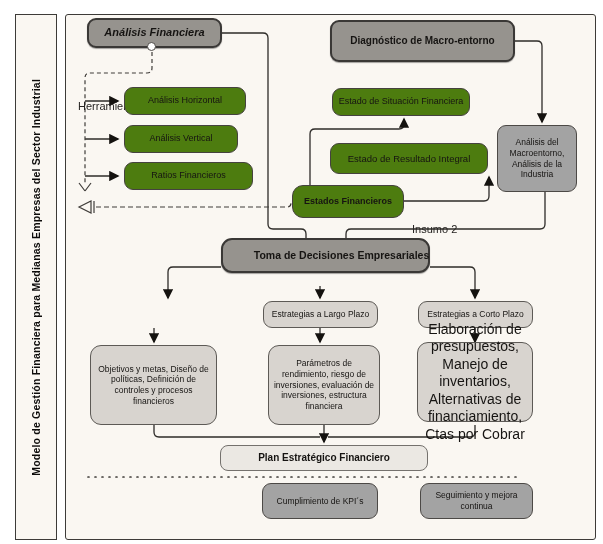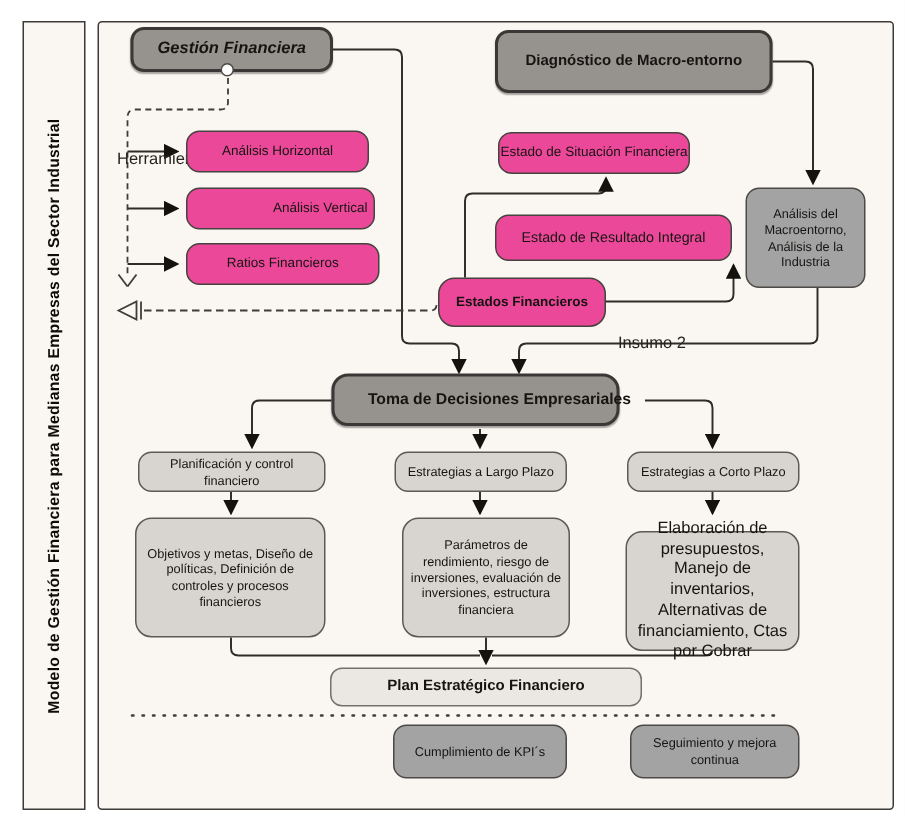--- a/index.html
+++ b/index.html
@@ -7,21 +7,21 @@
           font-family:"Liberation Sans",sans-serif;color:#161412;overflow:hidden;}
   .frame{position:absolute;border:1.5px solid #3d3b38;background:#faf7f2;box-sizing:border-box;}
   #sidebar-frame{left:15px;top:14px;width:42px;height:526px;display:flex;align-items:center;justify-content:center;}
   #main-frame{left:65px;top:14px;width:531px;height:526px;border-radius:3px;}
   #sidebar-title{writing-mode:vertical-rl;transform:rotate(180deg);font-weight:bold;
                  font-size:10.5px;letter-spacing:.2px;white-space:nowrap;color:#0d0c0b;}
   svg.wires{position:absolute;left:0;top:0;z-index:1;}
   .node{position:absolute;z-index:2;box-sizing:border-box;display:flex;align-items:center;
         justify-content:center;text-align:center;line-height:1.25;padding:2px 4px;}
   .dark {background:#96938e;border:2px solid #3a3836;border-radius:9px;font-weight:bold;box-shadow:0 1px 1px rgba(0,0,0,.35);}
-  .pale {background:#ec4899;border:1.5px solid #45423f;border-radius:9px;}
+  .pale {background:#4d7c0f;border:1.5px solid #45423f;border-radius:9px;}
   .light{background:#d8d4cf;border:1.3px solid #5d5a56;border-radius:9px;}
   .medium{background:#a3a3a3;border:1.5px solid #4c4946;border-radius:9px;}
   .pale2{background:#ebe8e3;border:1.3px solid #74716d;border-radius:8px;}
   .nowrap{white-space:nowrap;}
   .lbl{position:absolute;z-index:2;font-size:11px;color:#262422;margin-top:39px;}
   #port-circle{position:absolute;z-index:3;left:147px;top:42px;width:9px;height:9px;border-radius:50%;
                background:#ffffff;border:1.4px solid #4c4946;box-sizing:border-box;}
 </style>
 </head>
 <body>
@@ -64,78 +64,75 @@
       <path stroke-dasharray="5 3" d="M96,207 H287 Q291,207 291,203"></path>
       <polygon points="79,207 91,201 91,213" fill="#faf7f2"></polygon>
       <path d="M94,201 V213"></path>
       <path stroke-dasharray="1 6" stroke-width="1.7" stroke-linecap="round" d="M88,477 H521"></path>
     </g>
   </svg>
 
   <div id="port-circle"></div>
 
   <div class="node dark nowrap" style="left:87px;top:18px;width:135px;height:30px;font-size:11px;font-style:italic;">
-    <span>Gestión Financiera</span>
+    <span>Análisis Financiera</span>
   </div>
 
   <div class="lbl" style="left:78px;top:61px;">Herramientas</div>
 
   <div class="node pale nowrap" style="left:124px;top:87px;width:122px;height:28px;font-size:9px;">
     <span>Análisis Horizontal</span>
   </div>
-  <div class="node pale nowrap" style="left:124px;top:125px;width:126px;height:28px;font-size:9px;justify-content:flex-end;">
+  <div class="node pale nowrap" style="left:124px;top:125px;width:114px;height:28px;font-size:9px;">
     <span>Análisis Vertical</span>
   </div>
   <div class="node pale nowrap" style="left:124px;top:162px;width:129px;height:28px;font-size:9px;">
     <span>Ratios Financieros</span>
   </div>
 
   <div class="node dark nowrap" style="left:330px;top:20px;width:185px;height:42px;font-size:10px;">
     <span>Diagnóstico de Macro-entorno</span>
   </div>
 
-  <div class="node pale nowrap" style="left:332px;top:88px;width:128px;height:28px;font-size:9px;">
+  <div class="node pale nowrap" style="left:332px;top:88px;width:138px;height:28px;font-size:9px;">
     <span>Estado de Situación Financiera</span>
   </div>
   <div class="lbl" style="left:334px;top:117px;">Insumo 1</div>
 
   <div class="node pale nowrap" style="left:330px;top:143px;width:158px;height:31px;font-size:9.5px;">
     <span>Estado de Resultado Integral</span>
   </div>
   <div class="lbl" style="left:412px;top:184px;">Insumo 2</div>
 
   <div class="node pale nowrap" style="left:292px;top:185px;width:112px;height:33px;font-size:9px;font-weight:bold;border-radius:11px;">
     <span>Estados Financieros</span>
   </div>
 
   <div class="node medium" style="left:497px;top:125px;width:80px;height:67px;font-size:8.5px;">
     <span>Análisis del Macroentorno, Análisis de la Industria</span>
   </div>
 
-  <div class="node dark nowrap" style="left:221px;top:249px;width:192px;height:35px;font-size:10.5px;border-radius:11px;padding-left:36px;">
+  <div class="node dark nowrap" style="left:221px;top:238px;width:209px;height:35px;font-size:10.5px;border-radius:11px;padding-left:36px;">
     <span>Toma de Decisiones Empresariales</span>
   </div>
 
-  <div class="node light" style="left:92px;top:301px;width:125px;height:27px;font-size:8.5px;">
-    <span>Planificación y control financiero</span>
-  </div>
   <div class="node light" style="left:263px;top:301px;width:115px;height:27px;font-size:8.5px;">
     <span>Estrategias a Largo Plazo</span>
   </div>
   <div class="node light" style="left:418px;top:301px;width:115px;height:27px;font-size:8.5px;">
     <span>Estrategias a Corto Plazo</span>
   </div>
 
   <div class="node light" style="left:90px;top:345px;width:127px;height:80px;font-size:8.5px;border-radius:11px;">
     <span>Objetivos y metas, Diseño de políticas, Definición de controles y procesos financieros</span>
   </div>
   <div class="node light" style="left:268px;top:345px;width:112px;height:80px;font-size:8.5px;border-radius:11px;">
     <span>Parámetros de rendimiento, riesgo de inversiones, evaluación de inversiones, estructura financiera</span>
   </div>
-  <div class="node light" style="left:417px;top:354px;width:116px;height:80px;font-size:11px;border-radius:11px;">
+  <div class="node light" style="left:417px;top:342px;width:116px;height:80px;font-size:14px;border-radius:11px;">
     <span>Elaboración de presupuestos, Manejo de inventarios, Alternativas de financiamiento, Ctas por Cobrar</span>
   </div>
 
   <div class="node pale2 nowrap" style="left:220px;top:445px;width:208px;height:26px;font-size:10px;font-weight:bold;text-align:right;">
     <span>Plan Estratégico Financiero</span>
   </div>
 
   <div class="node medium" style="left:420px;top:483px;width:113px;height:36px;font-size:8.5px;">
     <span>Seguimiento y mejora continua</span>
   </div>

